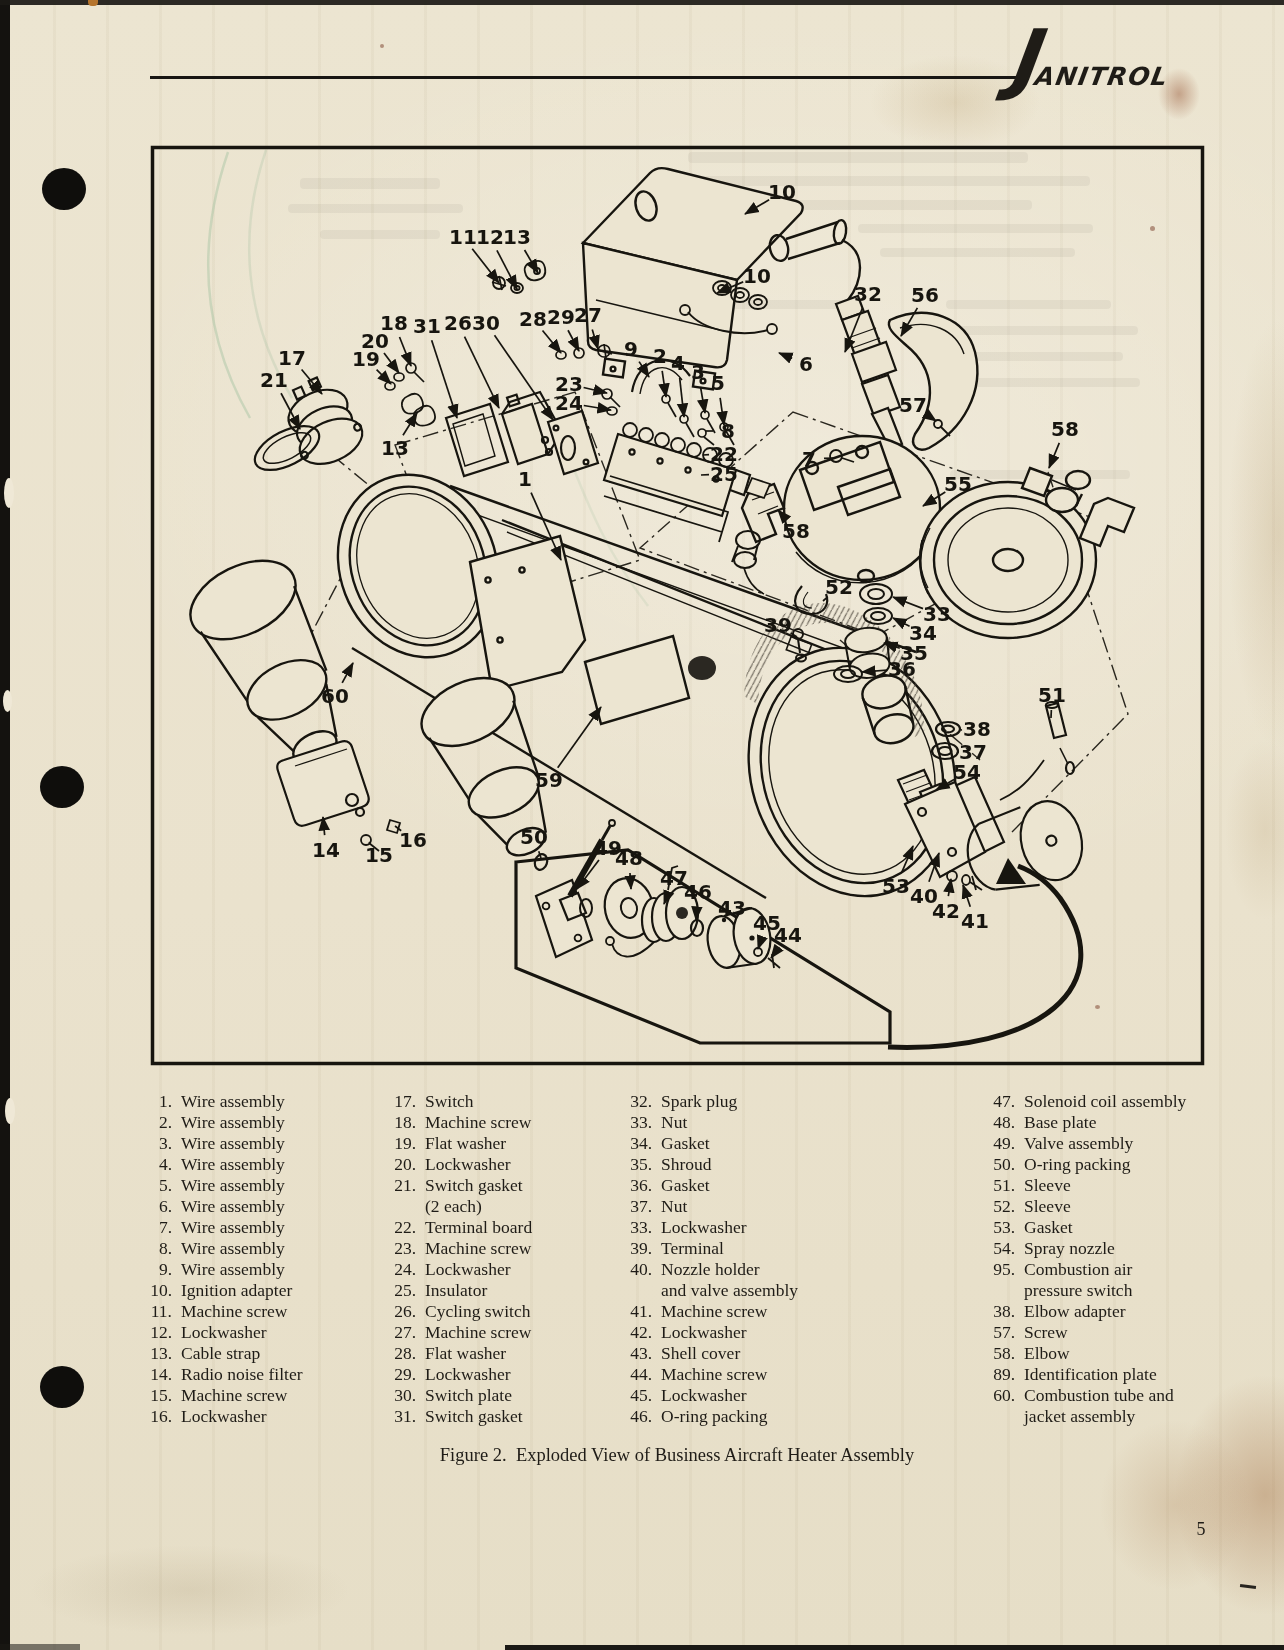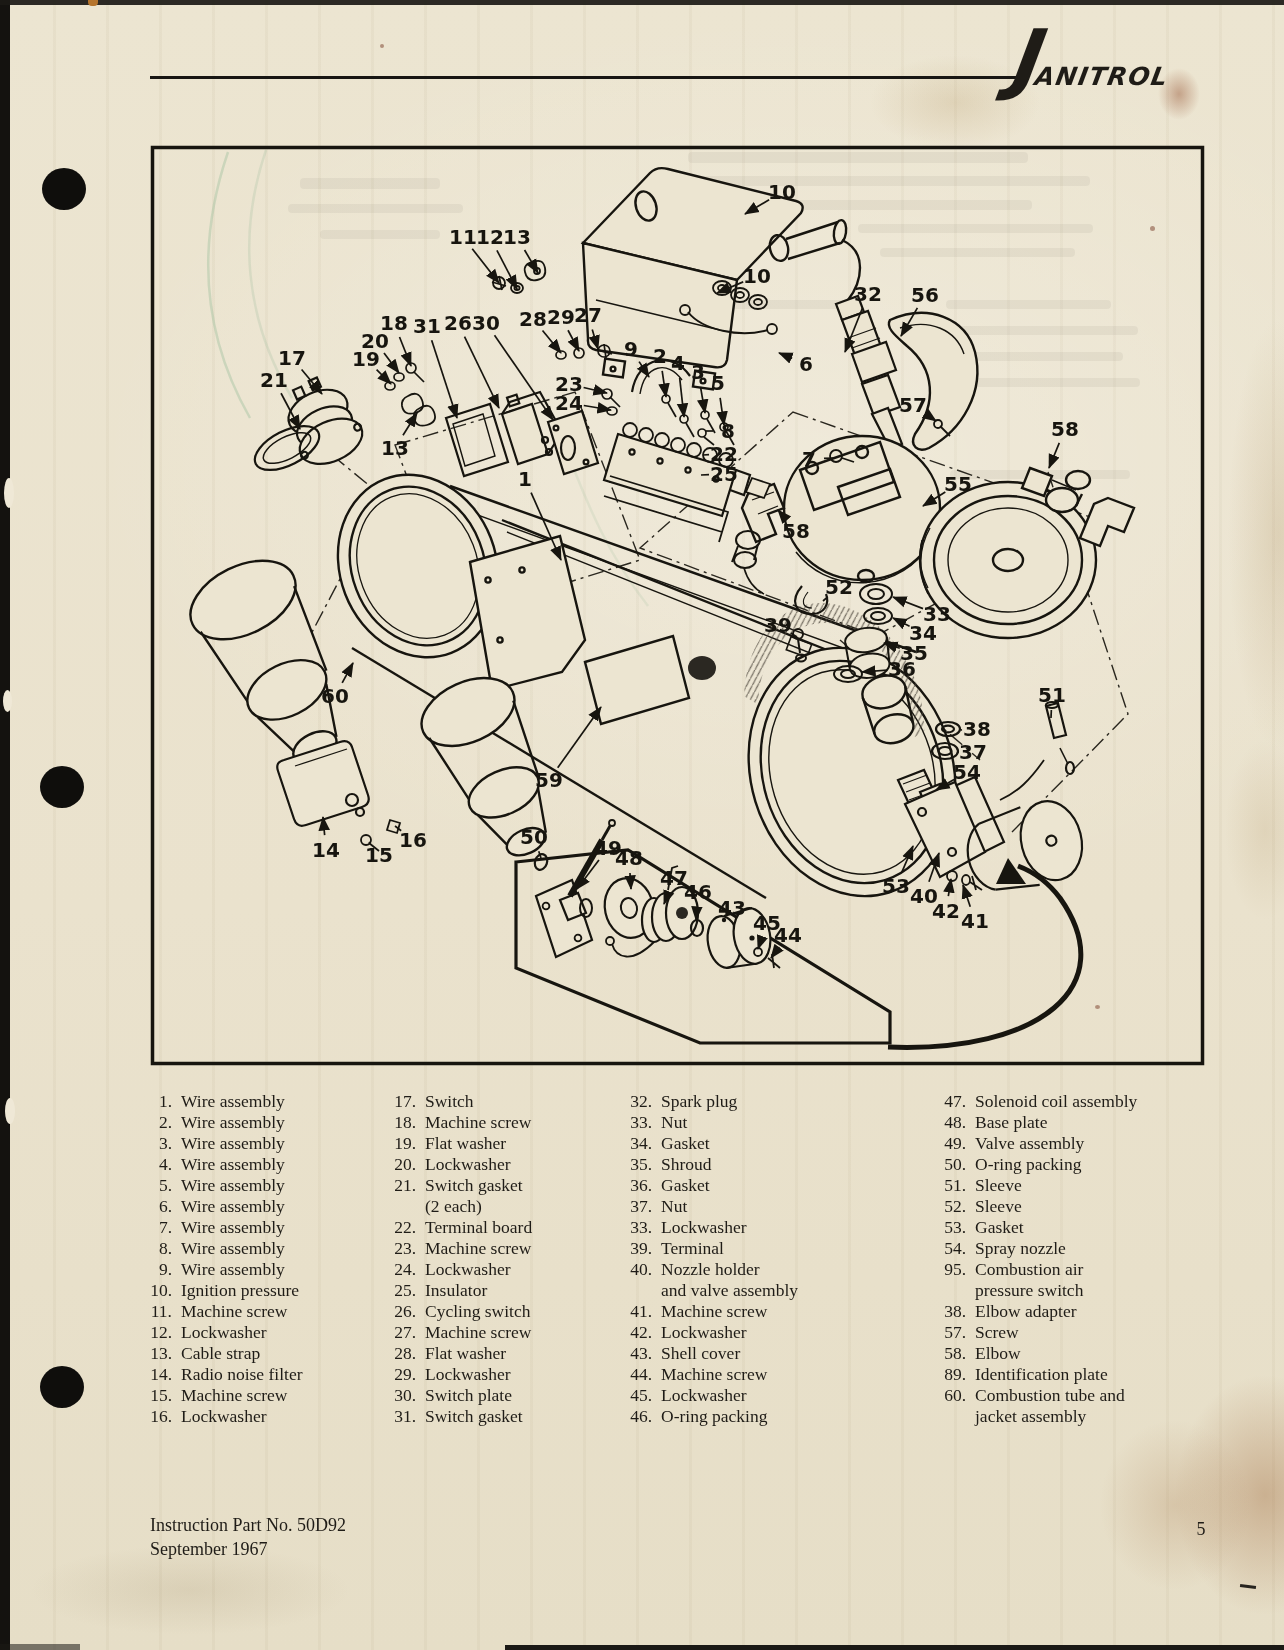--- a/index.html
+++ b/index.html
@@ -25,21 +25,21 @@
   .logo{left:1014px;top:28px;width:192px;height:76px;display:flex;align-items:baseline;transform:skewX(-10deg);}
   .logo-j{font-family:"DejaVu Sans","Liberation Sans",sans-serif;font-weight:900;font-style:italic;
     font-size:78px;line-height:60px;letter-spacing:-2px;}
   .logo-rest{font-family:"DejaVu Sans","Liberation Sans",sans-serif;font-weight:900;font-style:italic;
     font-size:25px;letter-spacing:1.5px;margin-left:-4px;}
   
   .col{top:1091px;line-height:21px;font-size:17.5px;white-space:nowrap;}
   .col .row{display:flex;}
   .col .num{display:inline-block;width:30px;text-align:right;flex:none;}
   .col .lbl{margin-left:9px;}
-  #col1{left:142px;} #col2{left:386px;} #col3{left:622px;font-family:Liberation Serif, serif;} #col4{left:936px;}
+  #col1{left:142px;} #col2{left:386px;} #col3{left:622px;font-family:Liberation Serif, serif;} #col4{left:985px;}
   .caption{left:151px;top:1445px;width:1052px;text-align:center;font-size:18.5px;white-space:pre;}
   .footer-left{left:150px;top:1513px;font-size:18px;line-height:24px;}
   .page-num{left:1186px;top:1519px;font-size:18px;width:30px;text-align:center;}
   svg text.co{font-family:"DejaVu Sans","Liberation Sans",sans-serif;font-weight:bold;font-size:20px;fill:#17150f;}
 </style>
 </head>
 <body>
 
 <div id="page">
 
@@ -609,21 +609,21 @@
       <div class="row">
         <span class="num">8.</span>
         <span class="lbl">Wire assembly</span>
       </div>
       <div class="row">
         <span class="num">9.</span>
         <span class="lbl">Wire assembly</span>
       </div>
       <div class="row">
         <span class="num">10.</span>
-        <span class="lbl">Ignition pressure</span>
+        <span class="lbl">Ignition adapter</span>
       </div>
       <div class="row">
         <span class="num">11.</span>
         <span class="lbl">Machine screw</span>
       </div>
       <div class="row">
         <span class="num">12.</span>
         <span class="lbl">Lockwasher</span>
       </div>
       <div class="row">
@@ -835,18 +835,15 @@
       <div class="row">
         <span class="num">60.</span>
         <span class="lbl">Combustion tube and</span>
       </div>
       <div class="row">
         <span class="num"></span>
         <span class="lbl">jacket assembly</span>
       </div>
     </div>
 
-  <div class="abs footer-left">
-    <div>Instruction Part No. 50D92</div>
-    <div>September 1967</div>
-  </div>
+  <div class="abs caption">Figure 2.  Exploded View of Business Aircraft Heater Assembly</div>
   <div class="abs page-num">5</div>
 </div>
 
 </body></html>

